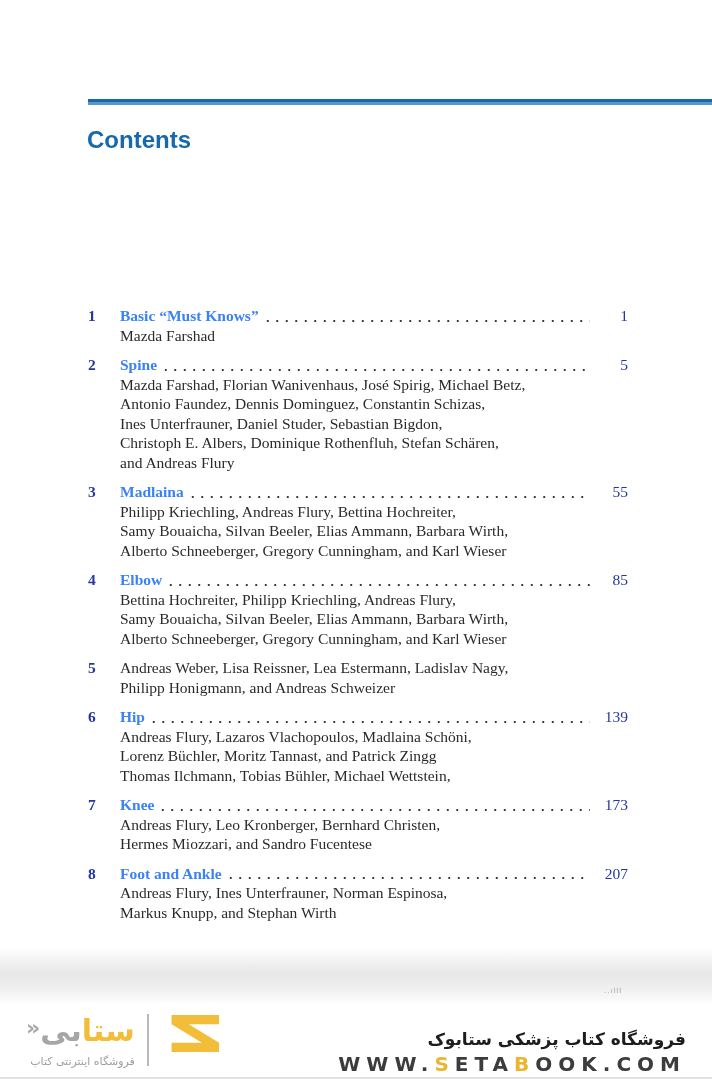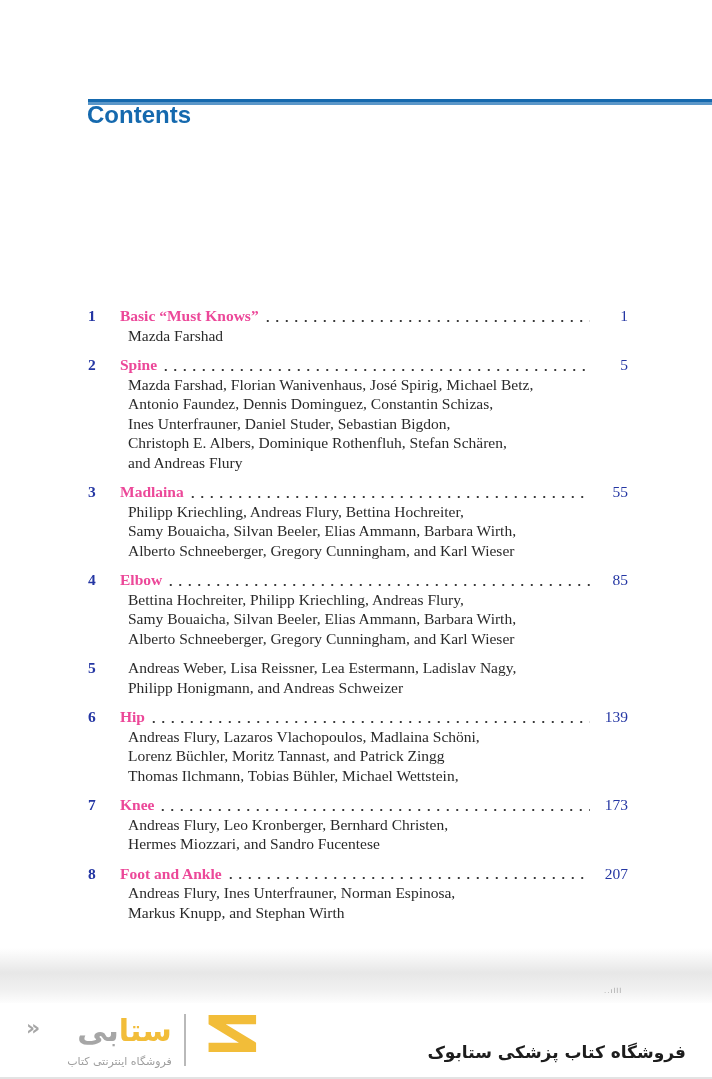--- a/index.html
+++ b/index.html
@@ -2,52 +2,52 @@
 <html><head>
 <meta charset="utf-8">
 <style>
   html,body{margin:0;padding:0;background:#ffffff;}
   .page{position:relative;width:712px;height:1079px;background:#ffffff;overflow:hidden;
         font-family:"Liberation Serif",serif;color:#222;}
 
   
   .top-rule{position:absolute;left:88px;right:0;top:99px;height:3px;background:#1569ae;
             box-shadow:0 3px 0 #5b97c9;}
-  .heading{position:absolute;left:87px;top:101px;font-family:"Liberation Sans",sans-serif;
+  .heading{position:absolute;left:87px;top:126px;font-family:"Liberation Sans",sans-serif;
            font-weight:700;font-size:24px;color:#1569ae;letter-spacing:0;}
 
   
   .toc{position:absolute;left:88px;top:306px;width:540px;font-size:15.5px;line-height:19.5px;}
   .entry{display:flex;margin-bottom:10px;}
   .num{width:32px;flex:0 0 32px;font-weight:700;color:#2436a3;}
   .body{flex:1 1 auto;min-width:0;}
   .titleline{display:flex;align-items:baseline;}
-  .title{font-weight:700;color:#ec4899;white-space:nowrap;}
+  .title{font-weight:700;color:#3b82f6;white-space:nowrap;}
   .dots{flex:1 1 auto;min-width:18px;height:4px;align-self:flex-end;margin:0 8px 3px 4px;
         background-image:radial-gradient(circle,#3a3a3a 1.1px,transparent 1.45px);
         background-size:9.5px 4px;background-repeat:repeat-x;background-position:left bottom;}
   .pageno{flex:0 0 auto;min-width:30px;text-align:right;color:#2436a3;}
   .authors{color:#2a2a2a;}
-  .aline{white-space:nowrap;margin-left:8px;}
+  .aline{white-space:nowrap;}
 
   
   .shadow-band{position:absolute;left:0;right:0;top:948px;height:55px;
                background:linear-gradient(180deg,#ffffff 0%,#e7e7e7 45%,#f0f0f0 75%,#fdfdfd 100%);}
   .edge-marker{position:absolute;left:604px;top:987px;font-size:7px;color:#9f9f9f;
                letter-spacing:1px;font-family:"DejaVu Sans",sans-serif;}
 
   
   .footer{position:absolute;left:0;right:0;bottom:0;height:76px;background:#ffffff;
           display:flex;align-items:center;justify-content:space-between;
           padding:0 26px;box-sizing:border-box;border-bottom:2px solid #e3e3e3;}
   .logo{display:flex;align-items:center;gap:12px;}
   .wordmark-block{display:flex;flex-direction:column;align-items:flex-end;}
   .wordmark{font-family:"DejaVu Sans",sans-serif;font-weight:700;font-size:30px;line-height:32px;}
   .wm-accent{color:#f2bd39;}
-  .wm-gray{color:#a6a6a6;margin-left:37px;}
+  .wm-gray{color:#a6a6a6;}
   .chev{color:#a6a6a6;font-size:22px;font-weight:700;vertical-align:6px;}
   .tagline{font-family:"DejaVu Sans",sans-serif;font-size:11px;color:#9e9e9e;margin-top:8px;}
   .divider{width:2px;height:52px;background:#b9b9b9;}
   .emblem{display:block;}
 
   .footer-right{display:flex;flex-direction:column;align-items:flex-end;gap:3px;margin-top:24px;}
   .store-title{font-family:"DejaVu Sans",sans-serif;font-size:17px;color:#1d1d1d;font-weight:700;}
   .url{font-family:"DejaVu Sans",sans-serif;font-size:20px;font-weight:700;
        letter-spacing:6px;color:#3c3c3c;}
   .url .seg-accent{color:#ecb52f;}
@@ -195,16 +195,17 @@
       </div>
       <div class="divider"></div>
       <svg class="emblem" width="66" height="58" viewBox="0 0 100 84">
         <path d="M16,4 L88,4 L88,18 L42,18 L88,46 L88,60 L16,60 L16,46 L62,46 L16,18 Z" fill="#f2bd39"></path>
         <path d="M16,66 L52,80 L88,66 L88,74 L52,84 L16,74 Z" fill="#f2bd39" opacity="0"></path>
       </svg>
     </div>
 
     <div class="footer-right">
       <div class="store-title" dir="rtl">فروشگاه کتاب پزشکی ستابوک</div>
+      <div class="url"><span class="seg-dark">WWW.</span><span class="seg-accent">S</span><span class="seg-dark">ETA</span><span class="seg-accent">B</span><span class="seg-dark">OOK.COM</span></div>
     </div>
   </div>
 
 </div>
 
 </body></html>

